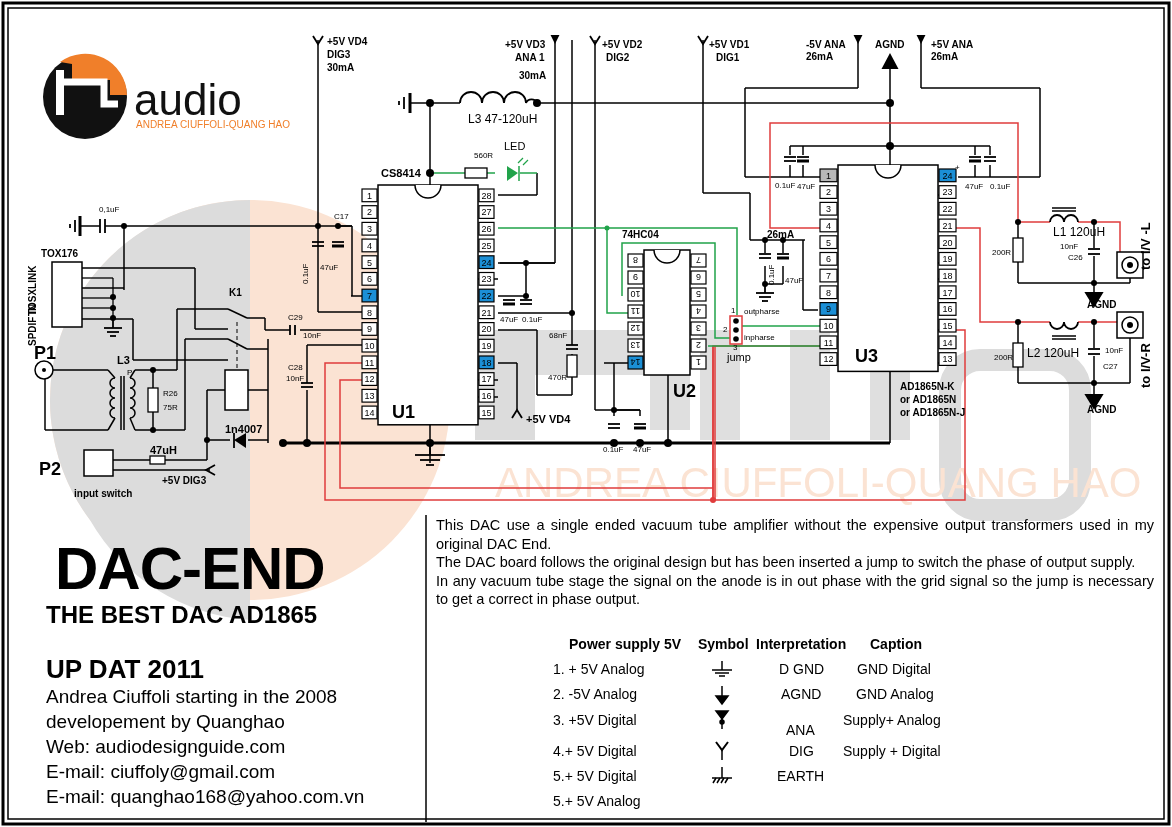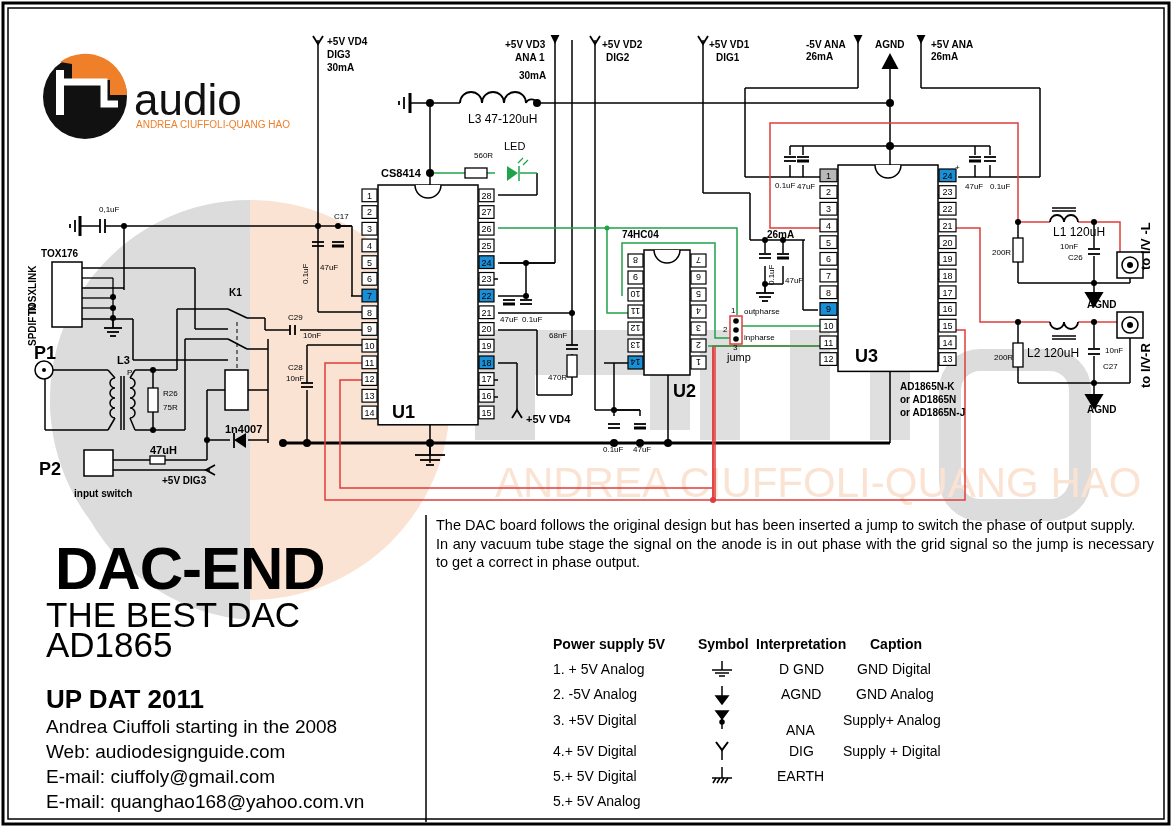--- a/index.html
+++ b/index.html
@@ -2,21 +2,21 @@
 <html><head>
 <meta charset="utf-8">
 <style>
   html, body { margin:0; padding:0; background:#fff; }
   body { width:1172px; height:827px; position:relative; overflow:hidden; font-family:"Liberation Sans", sans-serif; }
   #frame { position:absolute; left:0; top:0; width:1172px; height:827px; }
   svg text { font-family:"Liberation Sans", sans-serif; }
   .b { font-weight:bold; }
   .title-block { position:absolute; left:46px; top:538px; width:380px; color:#000; }
   .t-main { font-size:60px; font-weight:bold; line-height:62px; letter-spacing:-1px;margin-left:9px; }
-  .t-sub { font-size:35px; font-weight:normal; line-height:30px; }
+  .t-sub { font-size:24px; font-weight:bold; line-height:30px; }
   .t-upd { font-size:26px; font-weight:bold; line-height:30px; margin-top:24px; }
   .t-line { font-size:19px; font-weight:normal; line-height:25px; }
   .desc { position:absolute; left:436px; top:516px; width:718px; font-size:14.5px; line-height:18.5px; color:#000; text-align:justify; }
   .legend { position:absolute; left:553px; top:636px; font-size:14px; color:#000; }
   .lg-row { position:absolute; white-space:nowrap; }
 </style>
 </head>
 <body>
 
 <svg id="frame" width="1172" height="827" viewBox="0 0 1172 827" xmlns="http://www.w3.org/2000/svg">
@@ -680,32 +680,34 @@
         <path d="M713 783 l3 -5 M717 783 l3 -5 M721 783 l3 -5 M725 783 l3 -5"></path>
       </g>
   </g>
 </svg>
 
 <div class="title-block">
   <div class="t-main">DAC-END</div>
   <div class="t-sub">THE BEST DAC AD1865</div>
   <div class="t-upd">UP DAT 2011</div>
   <div class="t-line">Andrea Ciuffoli starting in the 2008</div>
+  <div class="t-line">developement by  Quanghao</div>
   <div class="t-line">Web: audiodesignguide.com</div>
   <div class="t-line">E-mail: ciuffoly@gmail.com</div>
   <div class="t-line">E-mail: quanghao168@yahoo.com.vn</div>
 </div>
 
 <div class="desc">
+  <div>This DAC use a single ended vacuum tube amplifier without the expensive output transformers used in my original DAC End.</div>
   <div>The DAC board follows the original design but has been inserted a jump to switch the phase of output supply.</div>
   <div>In any vacuum tube stage the signal on the anode is in out phase with the grid signal so the jump is necessary to get a correct in phase output.</div>
 </div>
 
 <div class="legend">
-  <div class="lg-row b" style="left:0;top:0;">Power supply 5V</div>
+  <div class="lg-row b" style="left:16px;top:0;">Power supply 5V</div>
   <div class="lg-row b" style="left:145px;top:0;">Symbol</div>
   <div class="lg-row b" style="left:203px;top:0;">Interpretation</div>
   <div class="lg-row b" style="left:317px;top:0;">Caption</div>
   <div class="lg-row" style="left:0;top:25px;">1. + 5V Analog</div>
   <div class="lg-row" style="left:0;top:50px;">2. -5V Analog</div>
   <div class="lg-row" style="left:0;top:76px;">3. +5V Digital</div>
   <div class="lg-row" style="left:0;top:107px;">4.+ 5V Digital</div>
   <div class="lg-row" style="left:0;top:132px;">5.+ 5V Digital</div>
   <div class="lg-row" style="left:0;top:157px;">5.+ 5V Analog</div>
   <div class="lg-row" style="left:226px;top:25px;">D GND</div>

